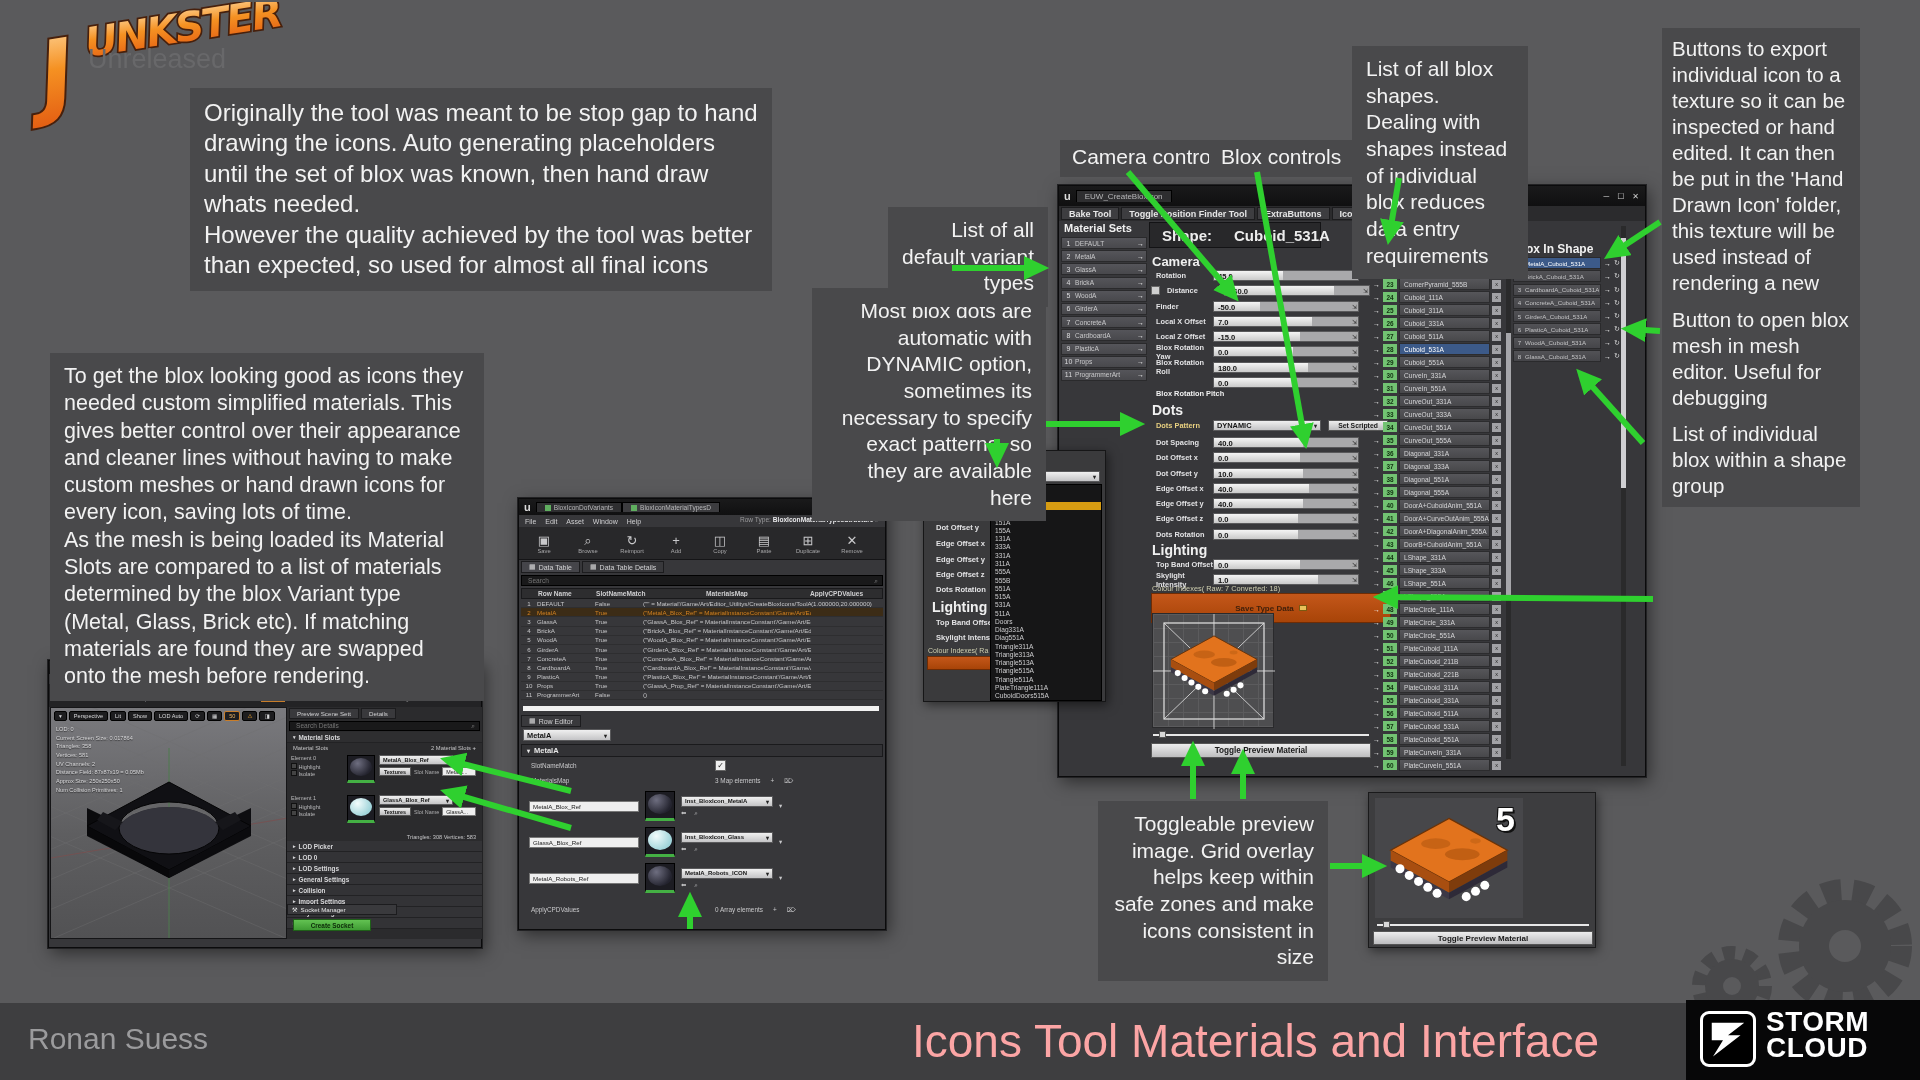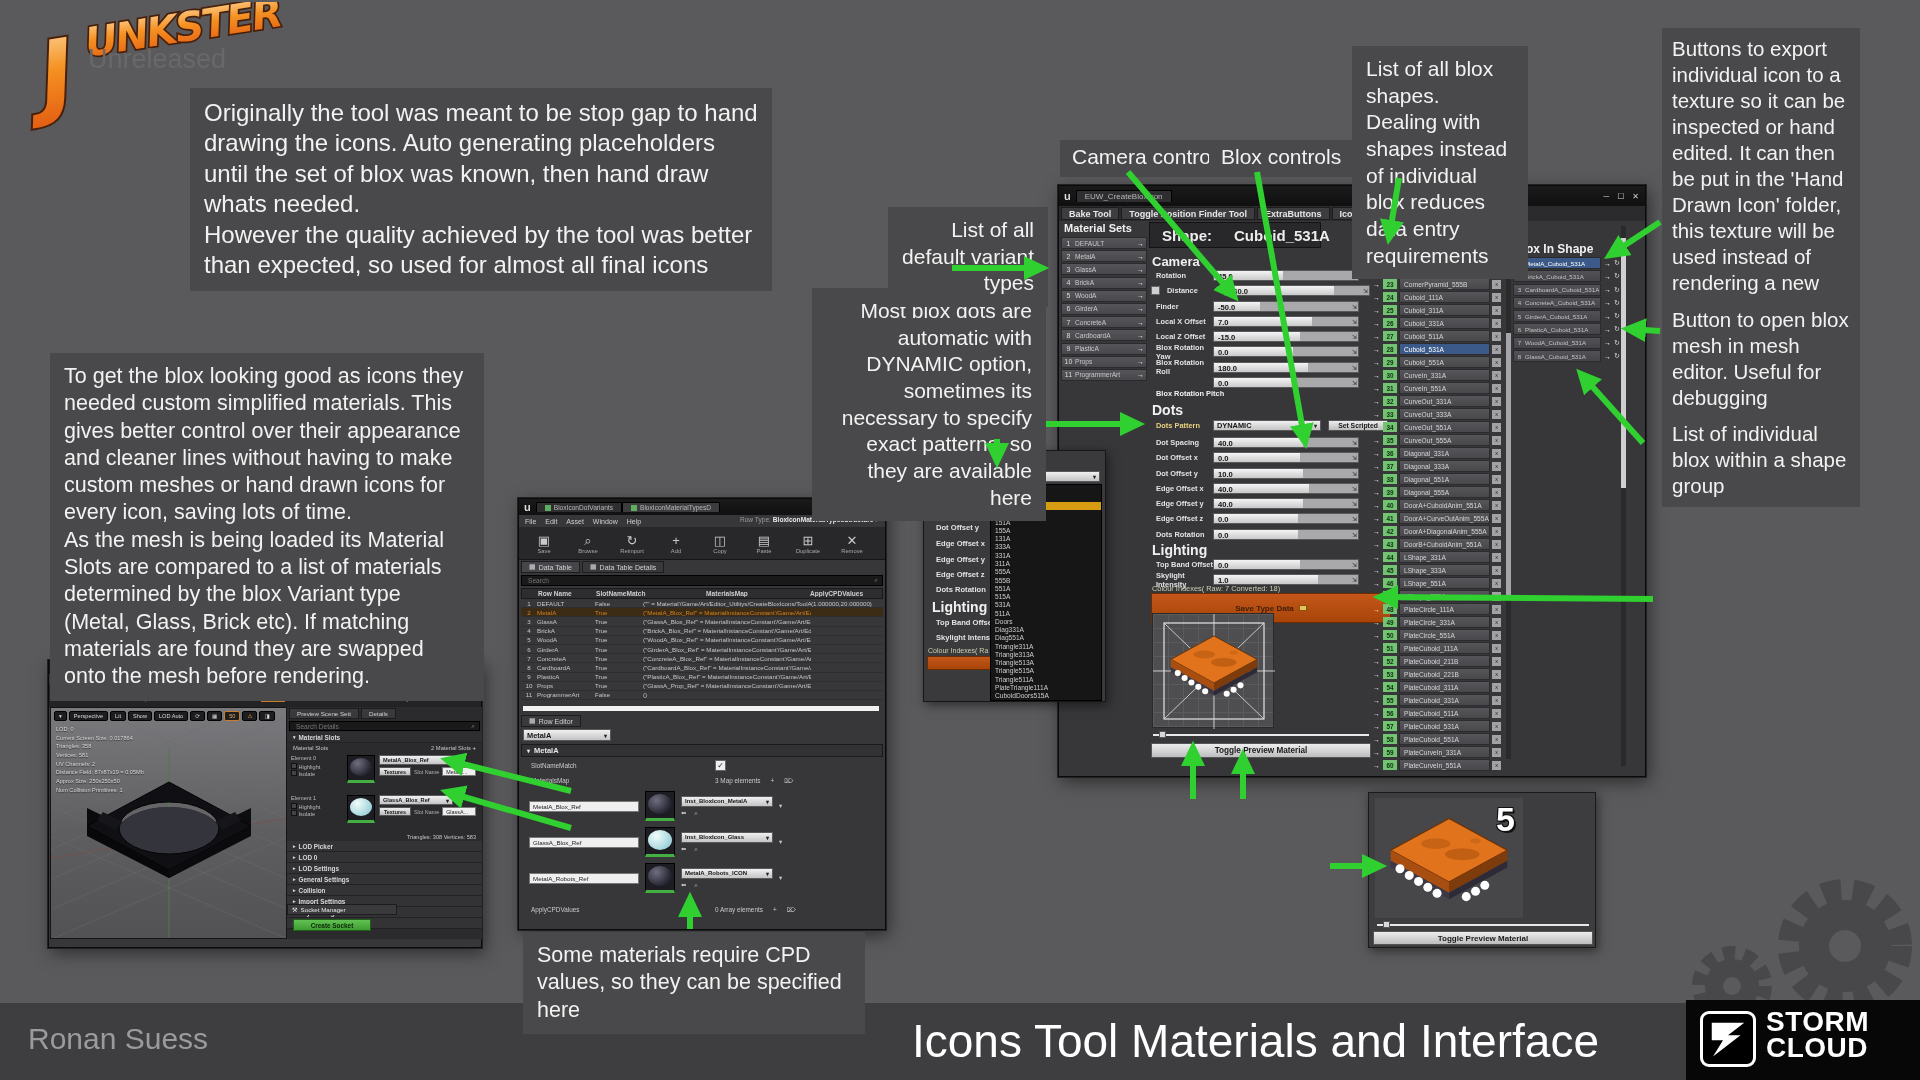--- a/index.html
+++ b/index.html
@@ -89,21 +89,21 @@
   .optrow.sel{background:#d79c12;color:#1c1400}
   .orange-bar{position:absolute;background:linear-gradient(#c4571a,#a84408);border:1px solid #6e2c05}
 
   
   .menu{display:flex;gap:9px;font-size:7px;color:#cfcfd1;align-items:center}
   .dt-toolbar{position:absolute;background:#28282a;border-bottom:1px solid #151517;display:flex;gap:10px;align-items:center;padding:2px 8px 0}
   .ticon{display:flex;flex-direction:column;align-items:center;color:#c9c9cb;width:34px}
   .ticon .g{font-size:13px;line-height:14px}
   .ticon .l{font-size:5.8px;color:#a8a8aa;white-space:nowrap}
   .ptab{font-size:7px;color:#d2d2d4;background:#39393c;border:1px solid #1c1c1e;padding:1px 7px;display:flex;gap:3px;align-items:center}
-  .search{background:#19191a;border:1px solid #000;color:#8a8a8c;font-size:6.6px;display:flex;align-items:flex-start;padding:0 4px;font-family:"Liberation Sans",sans-serif}
+  .search{background:#19191a;border:1px solid #000;color:#8a8a8c;font-size:6.6px;display:flex;align-items:flex-end;padding:0 4px;font-family:"Liberation Sans",sans-serif}
   .search input{background:transparent;border:none;outline:none;color:#bbb;font-size:6.6px;flex:1;font-family:inherit}
   .dthead{position:absolute;display:flex;background:#2d2d2f;border:1px solid #19191b;font-size:6.6px;color:#cfcfd1;align-items:center;font-weight:bold}
   .dt-list{position:absolute;display:flex;flex-direction:column}
   .dtrow{display:flex;height:9.2px;font-size:6.2px;color:#c6c6c8;align-items:center;border-bottom:1px solid #2e2e30}
   .dtrow.hl{background:#3c2c16;color:#d28121}
   .dtrow.hl span{color:#d28121}
   .c0{width:16px;text-align:center}.c1{width:58px}.c2{width:48px}.c3{flex:1;white-space:nowrap;overflow:hidden}
   .c4{width:72px;white-space:nowrap;overflow:hidden}
   .keyfield{background:#efefef;border:1px solid #777;color:#1a1a1a;font-size:6.2px;height:11px;display:flex;align-items:center;padding:0 3px}
   .thumb{width:30px;height:30px;background:#1c1c22;border:1px solid #000;border-bottom:3px solid #44b044;position:relative}
@@ -130,21 +130,21 @@
            font-size:6.4px;font-weight:bold;display:flex;align-items:center;justify-content:center}
 
   
   #prevpanel{position:absolute;background:#3d3d3f;border:1px solid #1a1a1b;z-index:12;box-shadow:2px 3px 10px rgba(0,0,0,.5)}
   .pp-num{position:absolute;font-size:34px;font-weight:bold;color:#fff;
           text-shadow:2px 2px 0 #111,-1px -1px 0 #111,1px -1px 0 #111,-1px 1px 0 #111}
 
   
   #footbar{position:absolute;left:0;top:1003px;width:1920px;height:77px;background:#3e3e40;z-index:5}
   #author{position:absolute;left:28px;top:1022px;font-size:30px;color:#9b9b9d;z-index:7}
-  #slidetitle{position:absolute;left:912px;top:1014px;font-size:46px;color:#ffffff;z-index:7;white-space:nowrap}
+  #slidetitle{position:absolute;left:912px;top:1014px;font-size:46px;color:#fca5a5;z-index:7;white-space:nowrap}
   #stormblock{position:absolute;left:1686px;top:1000px;width:234px;height:80px;background:#070708;z-index:8}
   .sc-box{position:absolute;left:14px;top:11px;width:56px;height:56px;border:3px solid #fff;border-radius:9px;background:#000}
   .sc-text{position:absolute;left:80px;top:9px;font-weight:bold;font-size:28px;line-height:.93;color:#fff;letter-spacing:.5px}
   #gears{position:absolute;z-index:4}
   #unreleased{position:absolute;left:88px;top:44px;font-size:27px;color:#68686a;z-index:3}
   #logo{position:absolute;left:14px;top:2px;z-index:3}
   #arrows{position:absolute;left:0;top:0;z-index:30;pointer-events:none}
 </style>
 </head>
 <body>
@@ -173,21 +173,21 @@
   <div class="note" style="left:50px;top:353px;width:434px;font-size:21.5px">To get the blox looking good as icons they needed custom simplified materials. This gives better control over their appearance and cleaner lines without having to make custom meshes or hand drawn icons for every icon, saving lots of time.
 As the mesh is being loaded its Material Slots are compared to a list of materials determined by the blox Variant type (Metal, Glass, Brick etc). If matching materials are found they are swapped onto the mesh before rendering.</div>
   <div class="note nw" style="left:1060px;top:140px;font-size:21px">Camera controls</div>
   <div class="note nw" style="left:1209px;top:140px;font-size:21px">Blox controls</div>
   <div class="note" style="left:1352px;top:46px;width:176px;font-size:21px">List of all blox shapes. Dealing with shapes instead of individual blox reduces data entry requirements</div>
   <div class="note" style="left:1662px;top:28px;width:198px;font-size:20.5px;padding:8px 10px">Buttons to export individual icon to a texture so it can be inspected or hand edited. It can then be put in the 'Hand Drawn Icon' folder, this texture will be used instead of rendering a new icon</div>
   <div class="note" style="left:1662px;top:299px;width:198px;font-size:20.5px;padding:8px 10px">Button to open blox mesh in mesh editor. Useful for debugging</div>
   <div class="note" style="left:1662px;top:413px;width:198px;font-size:20.5px;padding:8px 10px">List of individual blox within a shape group</div>
   <div class="note ra" style="left:812px;top:288px;width:234px;font-size:21px">Most blox dots are automatic with DYNAMIC option, sometimes its necessary to specify exact patterns, so they are available here</div>
   <div class="note ra" style="left:888px;top:207px;width:160px;font-size:21px">List of all default variant types</div>
-  <div class="note" style="left:523px;top:932px;width:342px;font-size:21.5px">Some materials require CPD values, so they can be specified here</div>
+  <div class="note ra" style="left:1098px;top:801px;width:230px;font-size:21px">Toggleable preview image. Grid overlay helps keep within safe zones and make icons consistent in size</div>
 
   <div class="win" id="toolwin" style="left:1058px;top:185px;width:588px;height:592px">
     <div class="tbar" style="height:20px">
       <span class="ulogo">u</span>
       <span class="wtab">
           <span>EUW_CreateBloxIcon</span>
         </span>
       <span class="wctrl">
         <i>─</i>
         <i>☐</i>

